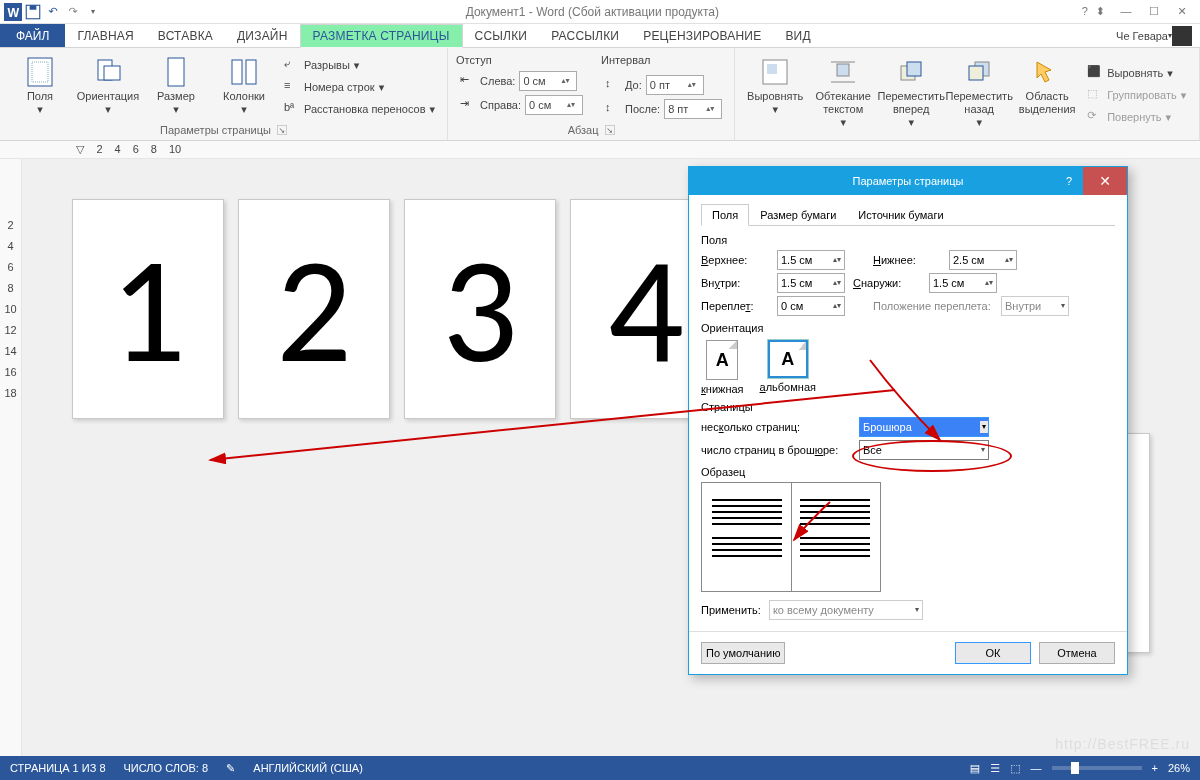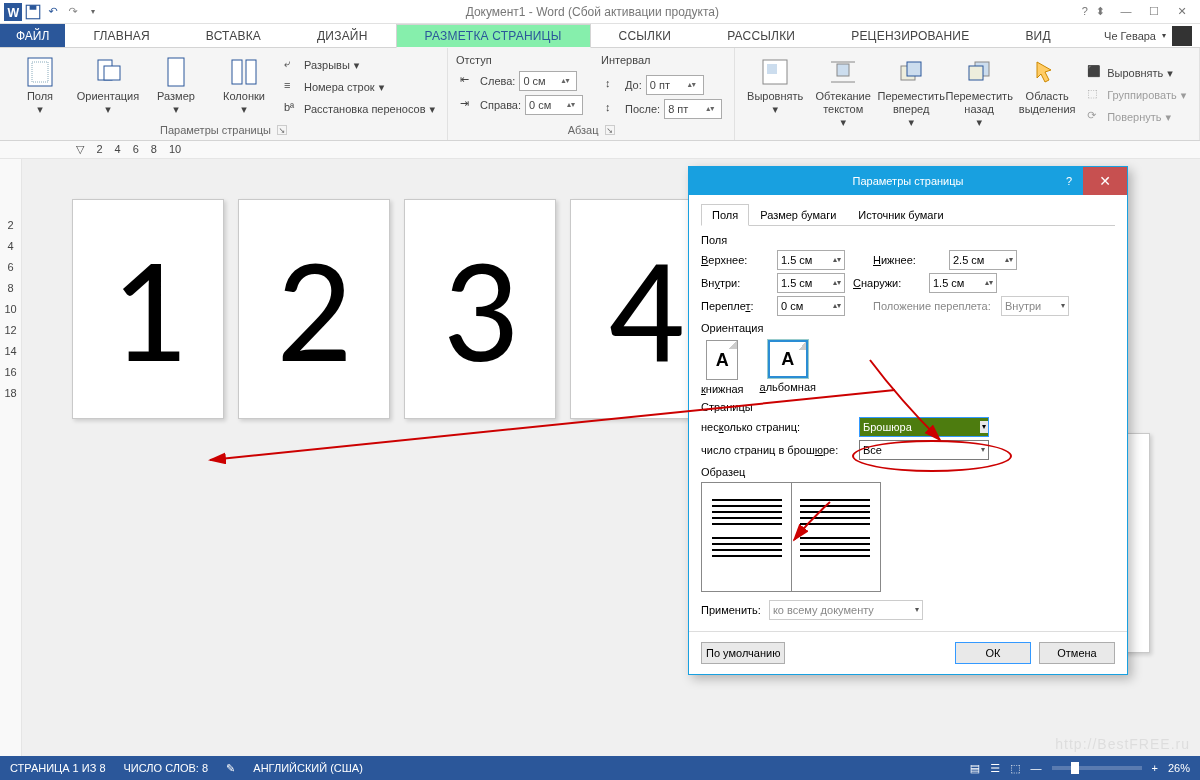--- a/index.html
+++ b/index.html
@@ -5,23 +5,23 @@
 *{box-sizing:border-box;margin:0;padding:0;font-family:"Segoe UI",Tahoma,sans-serif;font-size:11px}
 body{background:#fff;overflow:hidden;width:1200px;height:780px;position:relative}
 .titlebar{height:24px;background:#fff;display:flex;align-items:center;border-bottom:1px solid #e1e1e1}
 .qat{display:flex;align-items:center;gap:2px;padding:0 4px}
 .qat .icn{width:18px;height:18px;display:flex;align-items:center;justify-content:center;cursor:pointer}
 .title{flex:1;text-align:center;color:#777;font-size:12px}
 .winbtns{display:flex;gap:4px;padding:0 6px}
 .winbtns span{width:24px;text-align:center;color:#777;cursor:pointer}
 .ribbon-tabs{height:24px;background:#fff;display:flex;align-items:stretch;border-bottom:1px solid #d4d4d4}
 .file-tab{background:#2b579a;color:#fff;padding:0 16px;display:flex;align-items:center;font-size:12px;cursor:pointer}
-.rtab{padding:0 28px;display:flex;align-items:center;color:#444;font-size:12px;cursor:pointer;text-transform:uppercase;letter-spacing:.2px}
+.rtab{padding:0 12px;display:flex;align-items:center;color:#444;font-size:12px;cursor:pointer;text-transform:uppercase;letter-spacing:.2px}
 .rtab.active{color:#2b579a;border:1px solid #d4d4d4;border-bottom:1px solid #f5f5f5;background:#86efac;margin-bottom:-1px}
-.user{margin-left:auto;display:flex;align-items:center;gap:6px;padding:0 8px;color:#444}
+.user{margin-left:auto;display:flex;align-items:center;gap:0;padding:0 8px;color:#444}
 .avatar{width:20px;height:20px;background:#333}
 .ribbon{height:93px;background:#f5f5f5;border-bottom:1px solid #d4d4d4;display:flex}
 .grp{border-right:1px solid #e1e1e1;padding:4px 8px 2px;display:flex;flex-direction:column;position:relative}
 .grp-body{flex:1;display:flex;gap:4px}
 .grp-label{text-align:center;color:#666;font-size:10px;padding:2px 0;display:flex;justify-content:center;align-items:center;gap:6px}
 .dl{font-size:8px;color:#666;border:1px solid #ccc;width:10px;height:10px;display:inline-flex;align-items:center;justify-content:center;cursor:pointer}
 .bigbtn{display:flex;flex-direction:column;align-items:center;justify-content:flex-start;width:64px;cursor:pointer;padding:2px}
 .bigbtn .bi{width:32px;height:32px;margin:2px 0}
 .bigbtn .bl{text-align:center;font-size:11px;color:#444;line-height:1.2}
 .smrow{display:flex;align-items:center;gap:4px;height:22px;color:#444;cursor:pointer;padding:0 4px;white-space:nowrap}
@@ -44,21 +44,21 @@
 .dtab{padding:4px 10px;border:1px solid transparent;font-size:11px;cursor:pointer;position:relative;top:1px}
 .dtab.active{border:1px solid #ccc;border-bottom:1px solid #fff;background:#fff}
 .sect{margin:6px 0}
 .sect-lbl{font-size:11px;margin-bottom:4px}
 .frow{display:flex;align-items:center;gap:8px;margin:3px 0}
 .flbl{width:68px;font-size:11px}
 .flbl2{width:120px;font-size:11px}
 .fspin{width:68px;height:20px;border:1px solid #ababab;display:flex;align-items:center;padding:0 3px;font-size:11px;background:#fff}
 .fspin .sb,.combo .sb{margin-left:auto;font-size:8px;color:#555;display:flex;flex-direction:column;line-height:6px}
 .combo{height:20px;border:1px solid #7a7a7a;display:flex;align-items:center;padding:0 3px;font-size:11px;background:#fff}
-.combo.hl{background:#4d7c0f;color:#fff;border:1px solid #3399ff}
+.combo.hl{background:#3b82f6;color:#fff;border:1px solid #3399ff}
 .orient{display:flex;gap:16px;margin:6px 0}
 .orient-opt{display:flex;flex-direction:column;align-items:center;gap:3px;cursor:pointer}
 .orient-box{width:40px;height:38px;border:1px solid #999;display:flex;align-items:center;justify-content:center;background:#fff;position:relative}
 .orient-box.sel{border:2px solid #2a8dd4;outline:1px solid #9cc}
 .orient-box .fold{position:absolute;right:0;top:0;width:8px;height:8px;background:linear-gradient(135deg,#fff 50%,#ccc 50%)}
 .preview{width:180px;height:110px;border:1px solid #888;margin:4px 0;position:relative;background:#fff}
 .preview .spine{position:absolute;left:50%;top:0;bottom:0;width:1px;background:#888}
 .preview .lines{position:absolute;top:12px;bottom:12px}
 .preview .lines.l{left:10px;right:55%}
 .preview .lines.r{left:55%;right:10px}

